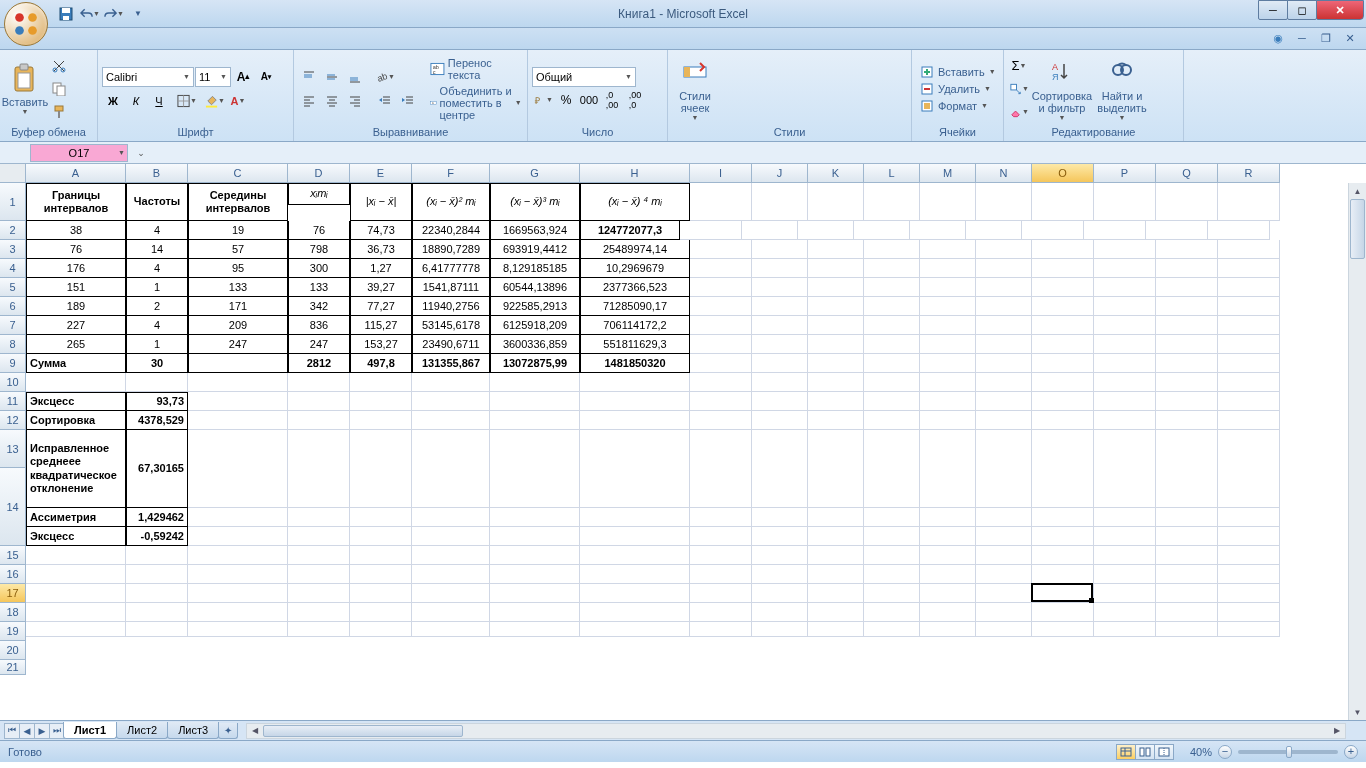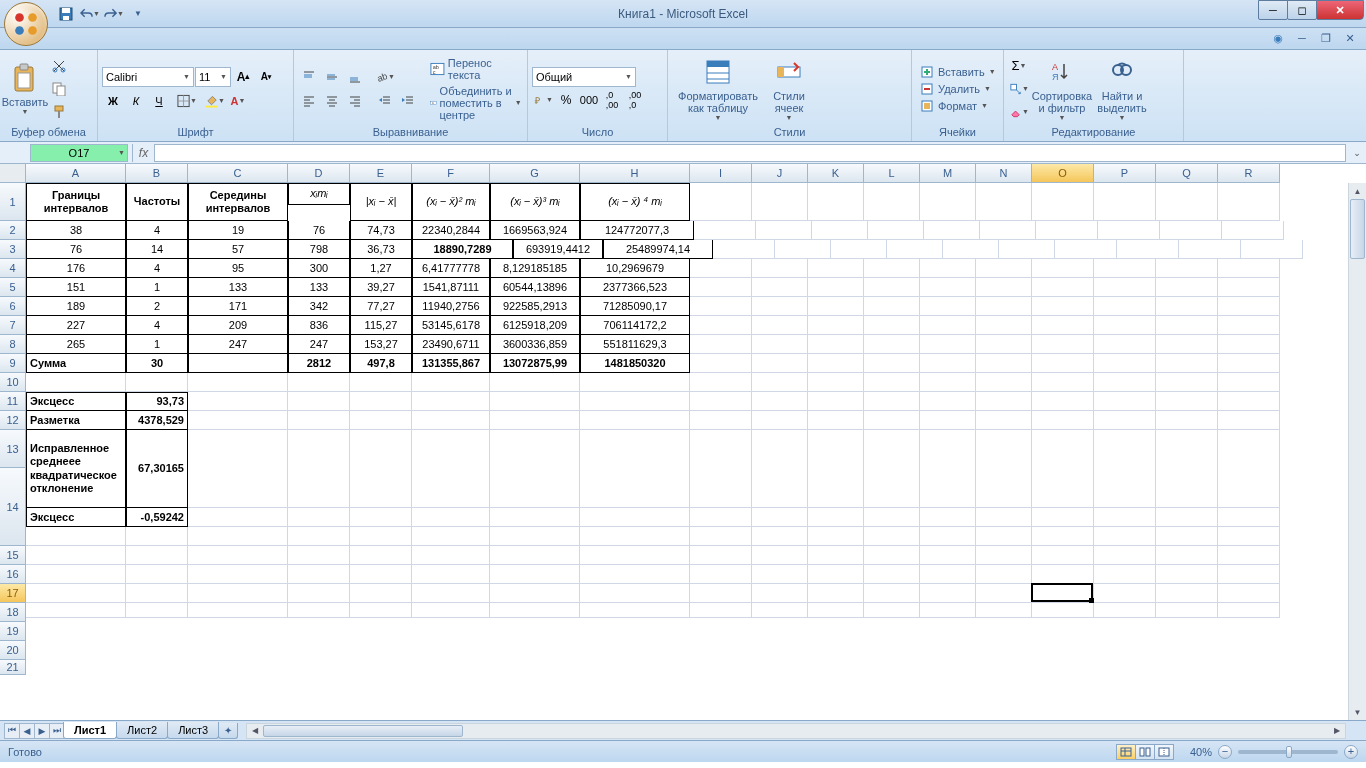--- a/index.html
+++ b/index.html
@@ -35,21 +35,21 @@
 .rbn-sm { width: 22px; height: 22px; display: flex; align-items: center; justify-content: center; border: 1px solid transparent; }
 .fontname { width: 92px; height: 20px; border: 1px solid #9eb6ce; background: #fff; font-size: 11px; padding: 0 3px; display: flex; align-items: center; justify-content: space-between; }
 .fontsize { width: 36px; height: 20px; border: 1px solid #9eb6ce; background: #fff; font-size: 11px; padding: 0 3px; display: flex; align-items: center; justify-content: space-between; }
 .numfmt { width: 104px; height: 20px; border: 1px solid #9eb6ce; background: #fff; font-size: 11px; padding: 0 3px; display: flex; align-items: center; justify-content: space-between; }
 .dd { font-size:7px; color:#555;}
 .check-btn { display: flex; align-items: center; gap: 3px; font-size: 11px; color: #3a6090; padding: 1px 3px; }
 .menu-item { display: flex; align-items: center; gap: 4px; font-size: 11px; color: #3a6090; padding: 1px 4px; white-space: nowrap; }
 
 
 .fbar { height: 22px; background: #e5eff9; display: flex; align-items: center; border-bottom: 1px solid #9eb6ce; }
-.namebox { width: 98px; height: 18px; background: #86efac; border: 1px solid #9eb6ce; margin: 0 4px 0 30px; display: flex; align-items: center; justify-content: center; font-size: 11px; position:relative;}
+.namebox { width: 98px; height: 18px; background: #f9a8d4; border: 1px solid #9eb6ce; margin: 0 4px 0 30px; display: flex; align-items: center; justify-content: center; font-size: 11px; position:relative;}
 .namebox .nd { position:absolute; right:2px; font-size:7px; color:#555;}
 .fx-area { display: flex; align-items: center; flex:1;}
 .fx-btn { width: 22px; height: 18px; display: flex; align-items: center; justify-content: center; border-left: 1px solid #9eb6ce; color: #666; font-style: italic; font-size: 12px; }
 .formula-input { flex: 1; height: 18px; background: #fff; border: 1px solid #9eb6ce; margin-right:2px;}
 .fbar-expand { width:18px; text-align:center; color:#555; font-size:9px;}
 
 
 .gridwrap { position: relative; height: 556px; overflow: hidden; background:#fff;}
 .selectall { position: absolute; left: 0; top: 0; width: 26px; height: 19px; background: #e7ecf0; border-right: 1px solid #9eb6ce; border-bottom: 1px solid #9eb6ce; }
 .colheads { position: absolute; left: 26px; top: 0; height: 19px; display: flex; }
@@ -359,32 +359,20 @@
         <div class="rbn-sm" style="font-size:9px;">,0<br>,00</div>
         <div class="rbn-sm" style="font-size:9px;">,00<br>,0</div>
       </div>
     </div>
       </div>
     <div class="group-label">Число</div>
   </div>
 
   <div class="group" style="width:244px;">
     <div class="group-body">
-      <div class="rbn-btn-lg" style="width:92px;">
-          <div class="rbn-ico">
-            <svg width="26" height="26" viewBox="0 0 26 26">
-              <rect x="2" y="2" width="22" height="22" fill="#fff" stroke="#3a7dbb"></rect>
-              <rect x="2" y="2" width="22" height="6" fill="#3a7dbb"></rect>
-              <line x1="2" y1="14" x2="24" y2="14" stroke="#3a7dbb"></line>
-              <line x1="2" y1="20" x2="24" y2="20" stroke="#3a7dbb"></line>
-            </svg>
-          </div>
-          <span>Форматировать как таблицу</span>
-          <span class="dd">▼</span>
-        </div>
       <div class="rbn-btn-lg" style="width:46px;">
           <div class="rbn-ico">
             <svg width="26" height="26" viewBox="0 0 26 26">
               <rect x="2" y="8" width="22" height="10" fill="#fff" stroke="#3a7dbb"></rect>
               <rect x="2" y="8" width="6" height="10" fill="#e8b55a"></rect>
               <path d="M18 4 L22 8 L18 12" fill="none" stroke="#d7352c" stroke-width="2"></path>
             </svg>
           </div>
           <span>Стили ячеек</span>
           <span class="dd">▼</span>
@@ -470,24 +458,20 @@
     </div>
     <div class="group-label">Редактирование</div>
   </div>
 </div>
 
 <div class="fbar">
   <div class="namebox">
       <span>O17</span>
       <span class="nd">▼</span>
     </div>
-  <div class="fx-area">
-    <div class="fx-btn">fx</div>
-    <div class="formula-input"></div>
-  </div>
   <div class="fbar-expand">⌄</div>
 </div>
 
 <div class="gridwrap">
   <div class="selectall"></div>
   <div class="colheads" id="colheads">
       <div class="colhead" style="width: 100px;">A</div>
       <div class="colhead" style="width: 62px;">B</div>
       <div class="colhead" style="width: 100px;">C</div>
       <div class="colhead" style="width: 62px;">D</div>
@@ -551,39 +535,39 @@
         <div class="cell " style="width: 62px; height: 38px;"></div>
       </div>
       <div class="row">
         <div class="cell  b-l b-r ctr  b-b" style="width: 100px; height: 19px;">38</div>
         <div class="cell  b-l b-r ctr  b-b" style="width: 62px; height: 19px;">4</div>
         <div class="cell  b-l b-r ctr  b-b" style="width: 100px; height: 19px;">19</div>
         <div class="cell  b-l b-r ctr  b-b" style="width: 62px; height: 19px;">76</div>
         <div class="cell  b-l b-r ctr  b-b" style="width: 62px; height: 19px;">74,73</div>
         <div class="cell  b-l b-r ctr  b-b" style="width: 78px; height: 19px;">22340,2844</div>
         <div class="cell  b-l b-r ctr  b-b" style="width: 90px; height: 19px;">1669563,924</div>
-        <div class="cell  b-l b-r ctr  b-b" style="width: 114px; height: 19px;">124772077,3</div>
+        <div class="cell  b-l b-r ctr  b-b" style="width: 100px; height: 19px; font-weight: bold;">124772077,3</div>
         <div class="cell " style="width: 62px; height: 19px;"></div>
         <div class="cell " style="width: 56px; height: 19px;"></div>
         <div class="cell " style="width: 56px; height: 19px;"></div>
         <div class="cell " style="width: 56px; height: 19px;"></div>
         <div class="cell " style="width: 56px; height: 19px;"></div>
         <div class="cell " style="width: 56px; height: 19px;"></div>
         <div class="cell " style="width: 62px; height: 19px;"></div>
         <div class="cell " style="width: 62px; height: 19px;"></div>
         <div class="cell " style="width: 62px; height: 19px;"></div>
         <div class="cell " style="width: 62px; height: 19px;"></div>
       </div>
       <div class="row">
         <div class="cell  b-l b-r ctr  b-b" style="width: 100px; height: 19px;">76</div>
         <div class="cell  b-l b-r ctr  b-b" style="width: 62px; height: 19px;">14</div>
         <div class="cell  b-l b-r ctr  b-b" style="width: 100px; height: 19px;">57</div>
         <div class="cell  b-l b-r ctr  b-b" style="width: 62px; height: 19px;">798</div>
         <div class="cell  b-l b-r ctr  b-b" style="width: 62px; height: 19px;">36,73</div>
-        <div class="cell  b-l b-r ctr  b-b" style="width: 101px; height: 19px; font-weight: bold;">18890,7289</div>
+        <div class="cell  b-l b-r ctr  b-b" style="width: 78px; height: 19px;">18890,7289</div>
         <div class="cell  b-l b-r ctr  b-b" style="width: 90px; height: 19px;">693919,4412</div>
         <div class="cell  b-l b-r ctr  b-b" style="width: 110px; height: 19px;">25489974,14</div>
         <div class="cell " style="width: 62px; height: 19px;"></div>
         <div class="cell " style="width: 56px; height: 19px;"></div>
         <div class="cell " style="width: 56px; height: 19px;"></div>
         <div class="cell " style="width: 56px; height: 19px;"></div>
         <div class="cell " style="width: 56px; height: 19px;"></div>
         <div class="cell " style="width: 56px; height: 19px;"></div>
         <div class="cell " style="width: 62px; height: 19px;"></div>
         <div class="cell " style="width: 62px; height: 19px;"></div>
@@ -744,21 +728,21 @@
         <div class="cell " style="width: 56px; height: 19px;"></div>
         <div class="cell " style="width: 56px; height: 19px;"></div>
         <div class="cell " style="width: 56px; height: 19px;"></div>
         <div class="cell " style="width: 56px; height: 19px;"></div>
         <div class="cell " style="width: 62px; height: 19px;"></div>
         <div class="cell " style="width: 62px; height: 19px;"></div>
         <div class="cell " style="width: 62px; height: 19px;"></div>
         <div class="cell " style="width: 62px; height: 19px;"></div>
       </div>
       <div class="row">
-        <div class="cell  b-l b-r b-b bold" style="width: 100px; height: 19px;">Разметка</div>
+        <div class="cell  b-l b-r b-b bold" style="width: 100px; height: 19px;">Сортировка</div>
         <div class="cell  b-l b-r b-b num bold" style="width: 62px; height: 19px;">4378,529</div>
         <div class="cell " style="width: 100px; height: 19px;"></div>
         <div class="cell " style="width: 62px; height: 19px;"></div>
         <div class="cell " style="width: 62px; height: 19px;"></div>
         <div class="cell " style="width: 78px; height: 19px;"></div>
         <div class="cell " style="width: 90px; height: 19px;"></div>
         <div class="cell " style="width: 110px; height: 19px;"></div>
         <div class="cell " style="width: 62px; height: 19px;"></div>
         <div class="cell " style="width: 56px; height: 19px;"></div>
         <div class="cell " style="width: 56px; height: 19px;"></div>
@@ -782,20 +766,40 @@
         <div class="cell " style="width: 62px; height: 78px;"></div>
         <div class="cell " style="width: 56px; height: 78px;"></div>
         <div class="cell " style="width: 56px; height: 78px;"></div>
         <div class="cell " style="width: 56px; height: 78px;"></div>
         <div class="cell " style="width: 56px; height: 78px;"></div>
         <div class="cell " style="width: 56px; height: 78px;"></div>
         <div class="cell " style="width: 62px; height: 78px;"></div>
         <div class="cell " style="width: 62px; height: 78px;"></div>
         <div class="cell " style="width: 62px; height: 78px;"></div>
         <div class="cell " style="width: 62px; height: 78px;"></div>
+      </div>
+      <div class="row">
+        <div class="cell  b-l b-r b-b bold" style="width: 100px; height: 19px;">Ассиметрия</div>
+        <div class="cell  b-l b-r b-b num bold" style="width: 62px; height: 19px;">1,429462</div>
+        <div class="cell " style="width: 100px; height: 19px;"></div>
+        <div class="cell " style="width: 62px; height: 19px;"></div>
+        <div class="cell " style="width: 62px; height: 19px;"></div>
+        <div class="cell " style="width: 78px; height: 19px;"></div>
+        <div class="cell " style="width: 90px; height: 19px;"></div>
+        <div class="cell " style="width: 110px; height: 19px;"></div>
+        <div class="cell " style="width: 62px; height: 19px;"></div>
+        <div class="cell " style="width: 56px; height: 19px;"></div>
+        <div class="cell " style="width: 56px; height: 19px;"></div>
+        <div class="cell " style="width: 56px; height: 19px;"></div>
+        <div class="cell " style="width: 56px; height: 19px;"></div>
+        <div class="cell " style="width: 56px; height: 19px;"></div>
+        <div class="cell " style="width: 62px; height: 19px;"></div>
+        <div class="cell " style="width: 62px; height: 19px;"></div>
+        <div class="cell " style="width: 62px; height: 19px;"></div>
+        <div class="cell " style="width: 62px; height: 19px;"></div>
       </div>
       <div class="row">
         <div class="cell  b-l b-r b-b bold" style="width: 100px; height: 19px;">Эксцесс</div>
         <div class="cell  b-l b-r b-b num bold" style="width: 62px; height: 19px;">-0,59242</div>
         <div class="cell " style="width: 100px; height: 19px;"></div>
         <div class="cell " style="width: 62px; height: 19px;"></div>
         <div class="cell " style="width: 62px; height: 19px;"></div>
         <div class="cell " style="width: 78px; height: 19px;"></div>
         <div class="cell " style="width: 90px; height: 19px;"></div>
         <div class="cell " style="width: 110px; height: 19px;"></div>

